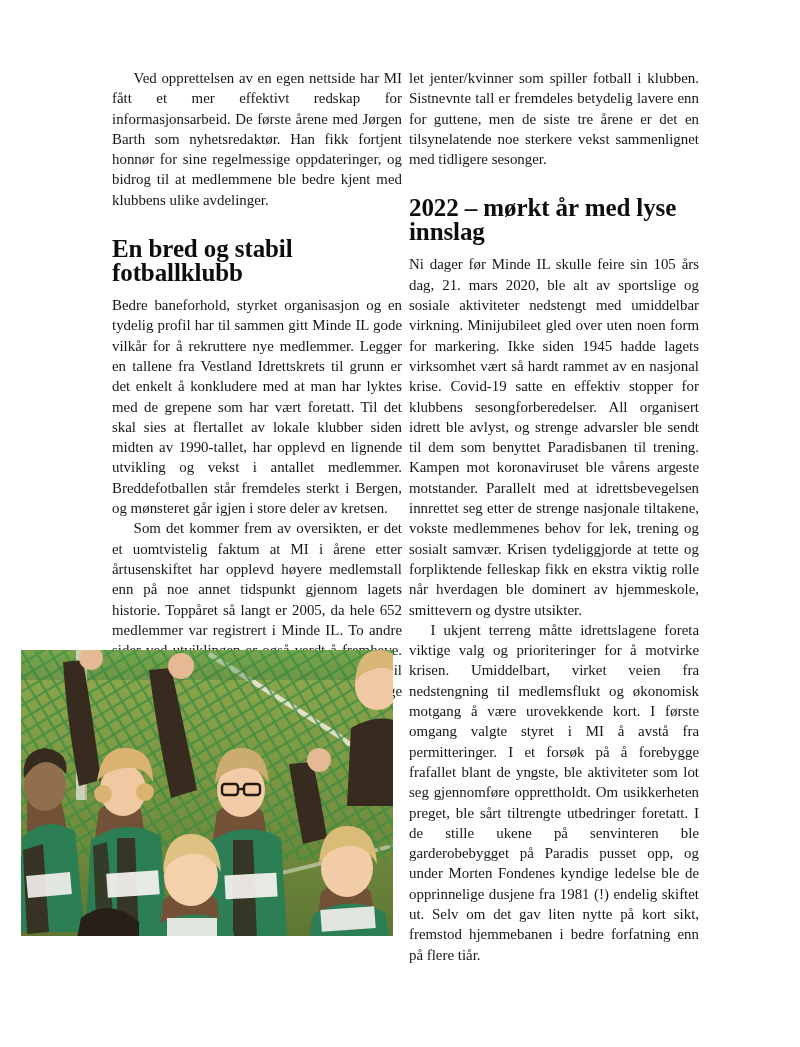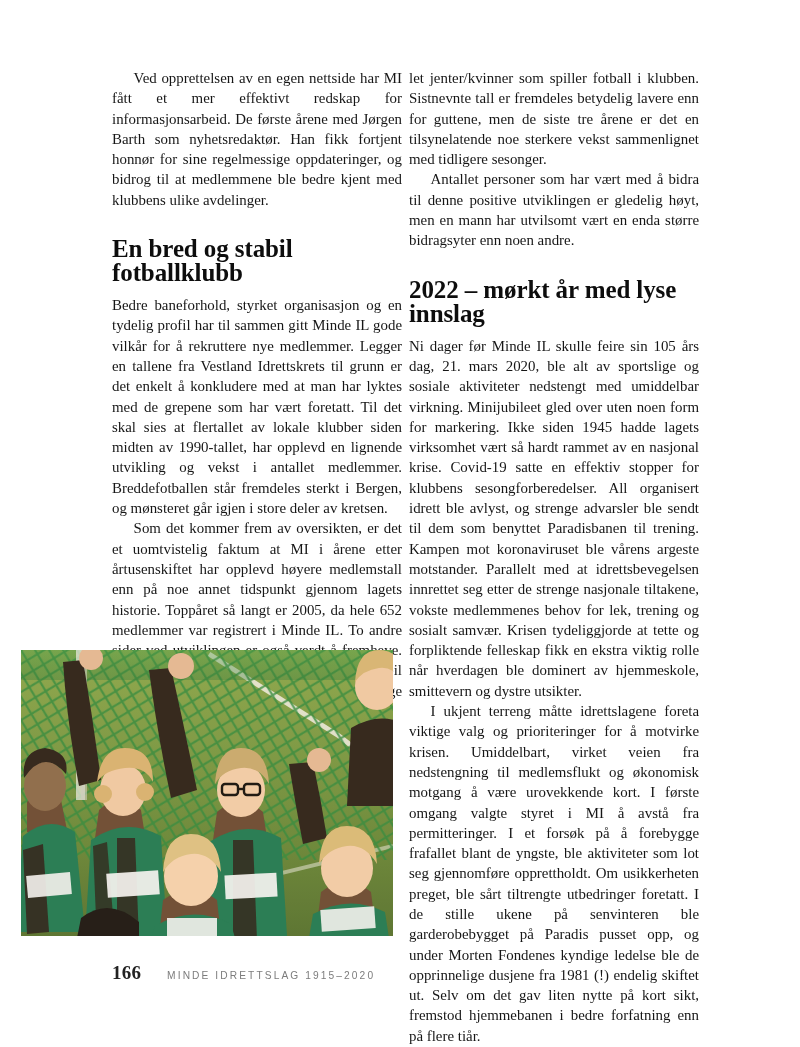--- a/index.html
+++ b/index.html
@@ -105,21 +105,20 @@
     <h2 class="heading">En bred og stabil fotballklubb</h2>
     <div class="gap-after-heading"></div>
 
     <p class="noindent">Bedre baneforhold, styrket organisasjon og en tydelig profil har til sammen gitt Minde IL gode vilkår for å rekruttere nye medlemmer. Legger en tallene fra Vestland Idrettskrets til grunn er det enkelt å konkludere med at man har lyktes med de grepene som har vært foretatt. Til det skal sies at flertallet av lokale klubber siden midten av 1990-tallet, har opplevd en lignende utvikling og vekst i antallet medlemmer. Breddefotballen står fremdeles sterkt i Bergen, og mønsteret går igjen i store deler av kretsen.</p>
     <p>Som det kommer frem av oversikten, er det et uomtvistelig faktum at MI i årene etter årtusenskiftet har opplevd høyere medlemstall enn på noe annet tidspunkt gjennom lagets historie. Toppåret så langt er 2005, da hele 652 medlemmer var registrert i Minde IL. To andre sider ved utviklingen er også verdt å fremheve. Det ene er at vi kan observere en stabil medlemsmasse over tid, det andre gledelige trekket er veksten i antal-</p>
   </div>
 
   <div class="col col-right">
 
     <p class="noindent">let jenter/kvinner som spiller fotball i klubben. Sistnevnte tall er fremdeles betydelig lavere enn for guttene, men de siste tre årene er det en tilsynelatende noe sterkere vekst sammenlignet med tidligere sesonger.</p>
-    <p>Antallet personer som har vært med å bidra til denne positive utviklingen er gledelig høyt, men en mann har utvilsomt vært en enda større bidragsyter enn noen andre.</p>
 
     <div class="gap-before-heading"></div>
     <h2 class="heading">2022 – mørkt år med lyse innslag</h2>
     <div class="gap-after-heading"></div>
 
     <p class="noindent">Ni dager før Minde IL skulle feire sin 105 års dag, 21. mars 2020, ble alt av sportslige og sosiale aktiviteter nedstengt med umiddelbar virkning. Minijubileet gled over uten noen form for markering. Ikke siden 1945 hadde lagets virksomhet vært så hardt rammet av en nasjonal krise. Covid-19 satte en effektiv stopper for klubbens sesongforberedelser. All organisert idrett ble avlyst, og strenge advarsler ble sendt til dem som benyttet Paradisbanen til trening. Kampen mot koronaviruset ble vårens argeste motstander. Parallelt med at idrettsbevegelsen innrettet seg etter de strenge nasjonale tiltakene, vokste medlemmenes behov for lek, trening og sosialt samvær. Krisen tydeliggjorde at tette og forpliktende felleskap fikk en ekstra viktig rolle når hverdagen ble dominert av hjemmeskole, smittevern og dystre utsikter.</p>
     <p>I ukjent terreng måtte idrettslagene foreta viktige valg og prioriteringer for å motvirke krisen. Umiddelbart, virket veien fra nedstengning til medlemsflukt og økonomisk motgang å være urovekkende kort. I første omgang valgte styret i MI å avstå fra permitteringer. I et forsøk på å forebygge frafallet blant de yngste, ble aktiviteter som lot seg gjennomføre opprettholdt. Om usikkerheten preget, ble sårt tiltrengte utbedringer foretatt. I de stille ukene på senvinteren ble garderobebygget på Paradis pusset opp, og under Morten Fondenes kyndige ledelse ble de opprinnelige dusjene fra 1981 (!) endelig skiftet ut. Selv om det gav liten nytte på kort sikt, fremstod hjemmebanen i bedre forfatning enn på flere tiår.</p>
   </div>
 
   <figure class="photo" style="margin:0;">
@@ -221,18 +220,14 @@
           <path d="M330 78 q30 -18 58 -2 l0 80 -62 0 z" fill="#2b2018"></path>
         </g>
 
         <path d="M60 268 q28 -22 58 4 l0 16 -62 0 z" fill="#1a1512"></path>
 
         <rect x="0" y="0" width="372" height="286" fill="#ffcf80" opacity="0.06"></rect>
       </g>
     </svg>
   </figure>
 
-  <div class="footer">
-    <span class="folio">166</span>
-    <span class="runhead">MINDE IDRETTSLAG 1915–2020</span>
-  </div>
 
 </div>
 
 </body></html>

